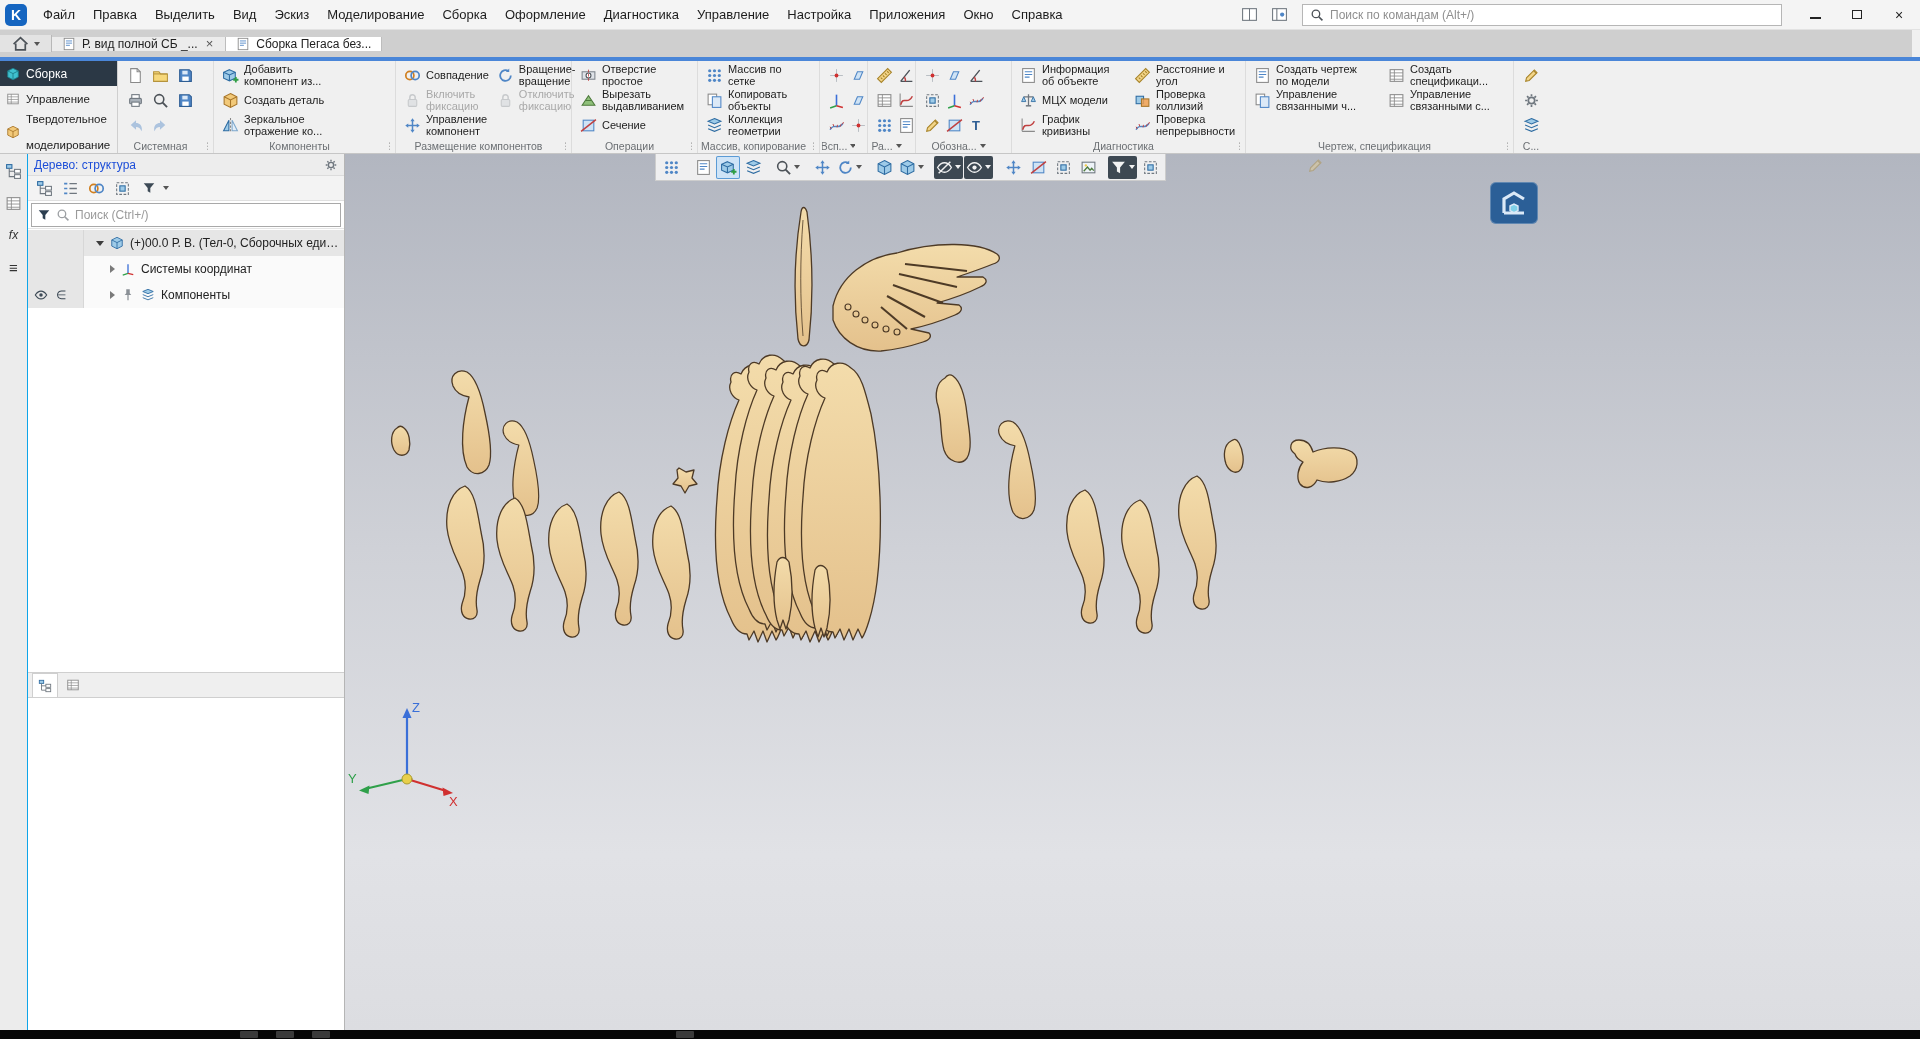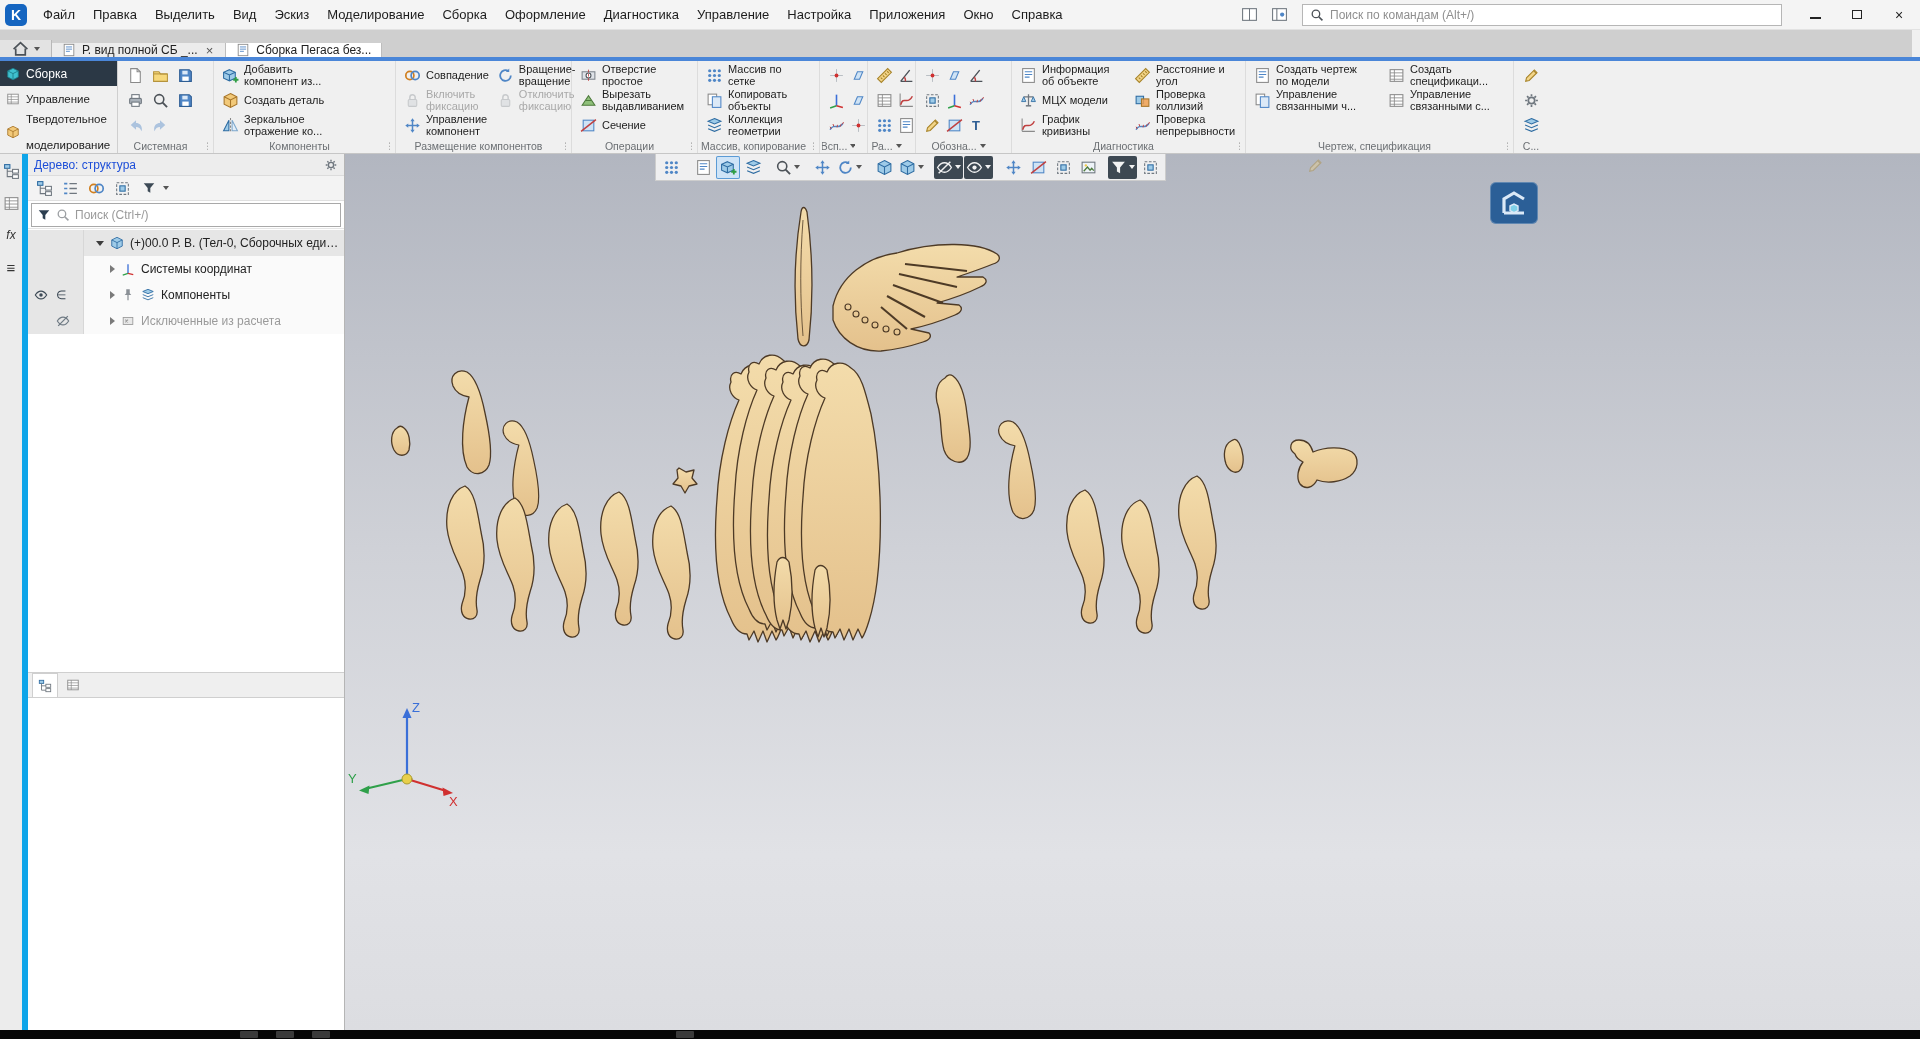--- a/index.html
+++ b/index.html
@@ -14,21 +14,21 @@
   .menubar-right{margin-left:auto;display:flex;align-items:center;height:100%}
   .mini-btn{width:26px;height:24px;display:flex;align-items:center;justify-content:center;margin-right:4px}
   .cmd-search{width:480px;height:22px;border:1px solid #b6b6b6;background:#fff;display:flex;align-items:center;padding:0 7px;gap:6px;margin:0 12px 0 6px}
   .cmd-search input{border:none;outline:none;flex:1;font:12px "Liberation Sans",sans-serif;color:#333;background:transparent}
   .cmd-search input::placeholder{color:#8f8f8f}
   .win-btn{width:42px;height:30px;display:flex;align-items:center;justify-content:center;font-size:14px;color:#222}
   .min-glyph{display:block;width:11px;height:0;border-bottom:2px solid #222;margin-top:6px}
   .restore-glyph{display:block;width:10px;height:9px;border:1.5px solid #222}
 
   
-  .tabbar{position:absolute;top:30px;left:0;right:8px;height:27px;background:#cfcfcf;display:flex;align-items:flex-end;z-index:29}
+  .tabbar{position:absolute;top:30px;left:0;right:8px;height:27px;background:#cfcfcf;display:flex;align-items:center;z-index:29}
   .home-tab{width:52px;display:flex;align-items:center;justify-content:center;gap:5px;background:#e3e3e3;border-right:1px solid #b8b8b8}
   .doc-tab{display:flex;align-items:center;gap:6px;padding:0 10px;background:#ffffff;border-right:1px solid #bdbdbd;max-width:178px}
   .doc-tab.active{background:#ececec}
   .tab-label{white-space:nowrap;overflow:hidden;text-overflow:ellipsis;font-size:12px;color:#222}
   .tab-close{color:#555;font-size:13px;padding:0 2px;line-height:1}
   .accent-line{position:absolute;top:57px;left:0;right:0;height:4px;background:#4a86d8;z-index:28}
 
   
   .ribbon{position:absolute;top:61px;left:0;right:0;height:93px;background:#f0f0f0;border-bottom:1px solid #c6c6c6;display:flex;z-index:27}
   .mode-panel{width:118px;flex:none;border-right:1px solid #cfcfcf;display:flex;flex-direction:column}
@@ -54,21 +54,21 @@
   .ico14{width:14px;height:14px;flex:none}
   .glyphT{font-size:13px;font-weight:bold;color:#2e5e94;line-height:1}
 
   
   .caret{width:0;height:0;border-left:3.5px solid transparent;border-right:3.5px solid transparent;border-top:4px solid #555;display:inline-block}
   .tri{width:0;height:0;border-left:4px solid transparent;border-right:4px solid transparent;border-top:5px solid #3d3d3d;display:inline-block;flex:none}
   .tri.right{border-top:4px solid transparent;border-bottom:4px solid transparent;border-left:5px solid #7a7a7a;border-right:none}
 
   
   .main{position:absolute;top:154px;left:0;right:0;bottom:9px;display:flex}
-  .side-strip{width:28px;flex:none;background:#ececec;border-right:6px solid #0ea5e9;display:flex;flex-direction:column;align-items:center;padding-top:6px;gap:10px}
+  .side-strip{width:28px;flex:none;background:#ececec;border-right:1px solid #0ea5e9;display:flex;flex-direction:column;align-items:center;padding-top:6px;gap:10px}
   .strip-btn{width:22px;height:22px;display:flex;align-items:center;justify-content:center;color:#444;font-size:13px}
   .fx{font-style:italic;font-size:12px;color:#333}
   .burger{font-size:15px;color:#333}
 
   
   .tree-panel{width:317px;flex:none;background:#fff;border-right:1px solid #b5b5b5;position:relative}
   .tp-header{height:22px;background:#ededed;border-bottom:1px solid #dcdcdc;display:flex;align-items:center;padding:0 6px;font-size:12px;color:#1d4ed8}
   .tp-header .spacer{flex:1}
   .tp-toolbar{height:25px;background:#f3f3f3;border-bottom:1px solid #e0e0e0;display:flex;align-items:center;gap:3px;padding:0 5px}
   .tp-search{height:28px;padding:2px 3px;border-bottom:1px solid #e6e6e6}
@@ -996,35 +996,20 @@
             <span class="tri right"></span>
             <svg class="ico14">
                 <use href="#i-pin"></use>
               </svg>
             <svg class="ico14">
                 <use href="#i-stack"></use>
               </svg>
             <span class="nlabel">Компоненты</span>
           </div>
         </div>
-        <div class="tree-row excluded">
-          <div class="gutter">
-            <span style="width:14px"></span>
-            <svg class="ico14" style="color:#6f7a84">
-                <use href="#i-eyeoff"></use>
-              </svg>
-          </div>
-          <div class="node indent">
-            <span class="tri right"></span>
-            <svg class="ico14">
-                <use href="#i-excl"></use>
-              </svg>
-            <span class="nlabel">Исключенные из расчета</span>
-          </div>
-        </div>
       </div>
 
       <div class="tp-minitabs">
         <div class="mtab active">
             <svg class="ico14">
               <use href="#i-tree"></use>
             </svg>
           </div>
         <div class="mtab">
             <svg class="ico14">

